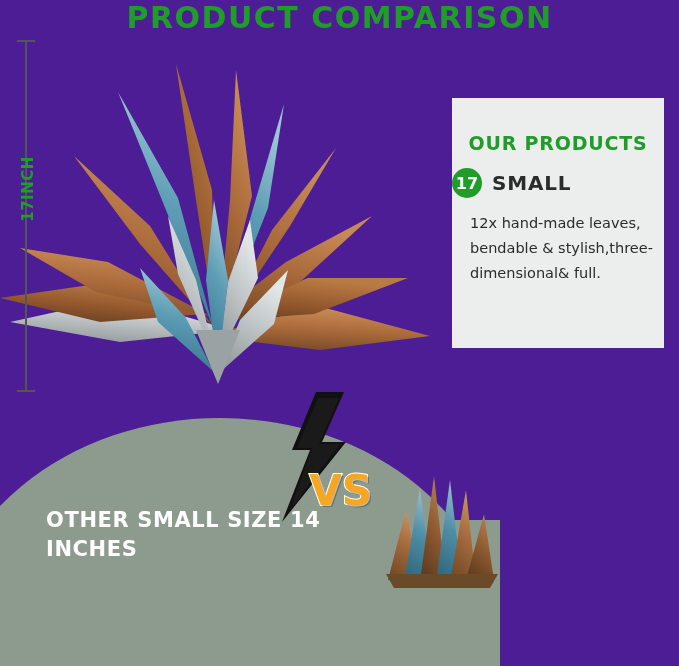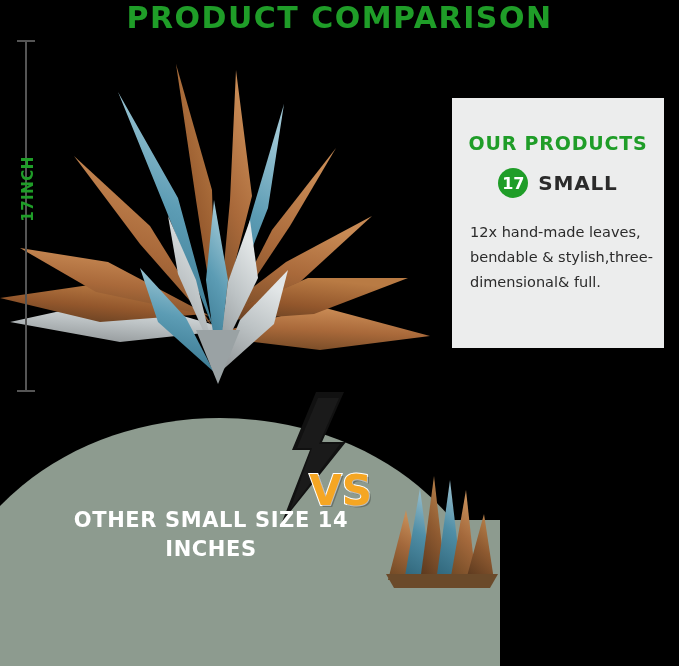--- a/index.html
+++ b/index.html
@@ -5,21 +5,21 @@
   * { box-sizing: border-box; margin: 0; padding: 0; }
   html, body {
     width: 679px; height: 666px;
     background: #ffffff;
     font-family: "Liberation Sans", sans-serif;
     overflow: hidden;
   }
   #page {
     position: relative;
     width: 679px; height: 666px;
-    background: #000000;
+    background: #4c1d95;
   }
 
   
   .title {
     position: absolute;
     top: 0px; left: 0; width: 679px;
     text-align: center;
     font-size: 30px;
     font-weight: bold;
     letter-spacing: 1.5px;
@@ -76,21 +76,20 @@
     font-weight: bold;
     font-size: 19px;
     letter-spacing: 0.8px;
     font-family: "DejaVu Sans", sans-serif;
   }
   .card .badge-row {
     position: absolute;
     top: 70px; left: 0; width: 212px;
     display: flex;
     align-items: center;
-    justify-content: center;
     gap: 10px;
   }
   .card .badge {
     width: 30px; height: 30px;
     border-radius: 50%;
     background: #1f9d28;
     color: #fff;
     font-weight: bold;
     font-size: 16px;
     display: flex; align-items: center; justify-content: center;
@@ -98,21 +97,21 @@
   }
   .card .badge-text {
     color: #2b2b2b;
     font-weight: bold;
     font-size: 20px;
     letter-spacing: 0.8px;
     font-family: "DejaVu Sans", sans-serif;
   }
   .card .desc {
     position: absolute;
-    top: 122px; left: 18px;
+    top: 113px; left: 18px;
     width: 184px;
     font-size: 14.5px;
     line-height: 25px;
     color: #2b2b2b;
     font-family: "DejaVu Sans", sans-serif;
   }
 
   
   .bottom-panel {
     position: absolute;
@@ -131,21 +130,20 @@
   .other-title {
     position: absolute;
     left: 46px; top: 506px;
     width: 330px;
     color: #ffffff;
     font-weight: bold;
     font-size: 21px;
     line-height: 29px;
     letter-spacing: 0.6px;
     font-family: "DejaVu Sans", sans-serif;
-    text-align: center;
   }
   .other-desc {
     position: absolute;
     left: 46px; top: 570px;
     width: 260px;
     color: #ffffff;
     font-size: 15px;
     line-height: 26px;
     font-family: "DejaVu Sans", sans-serif;
   }

